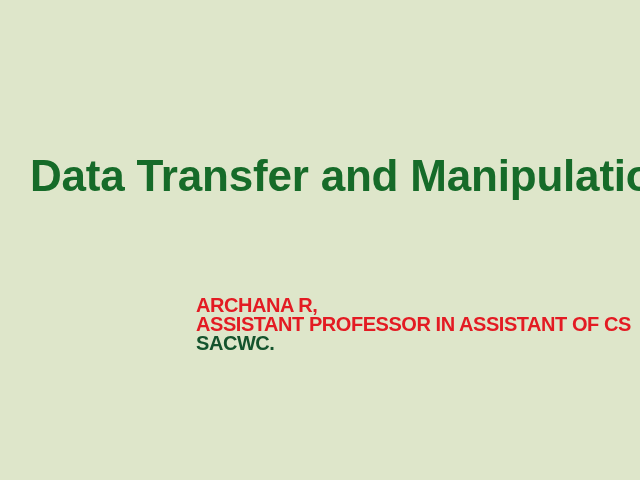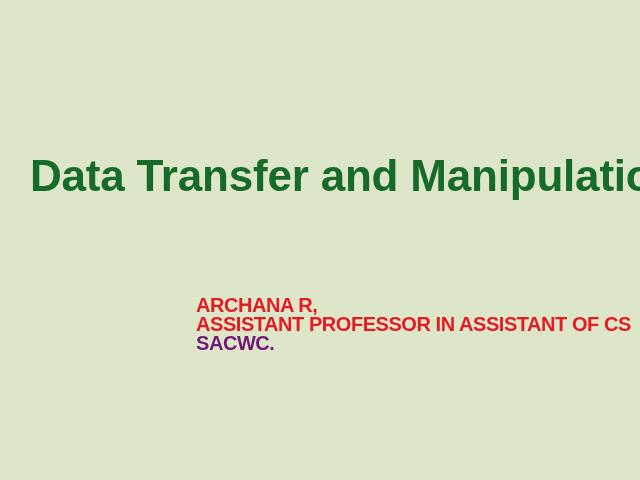--- a/index.html
+++ b/index.html
@@ -59,16 +59,16 @@
 </head>
 <body>
 
 <div id="slide" style="background: rgb(222, 230, 202);">
 
   <h1 id="slide-title" style="color: rgb(22, 107, 41);">Data Transfer and Manipulation</h1>
 
   <div id="subtitle-block">
     <span class="subtitle-line" style="color: rgb(227, 27, 35);">ARCHANA R,</span>
     <span class="subtitle-line" style="color: rgb(227, 27, 35);">ASSISTANT PROFESSOR IN  ASSISTANT OF CS</span>
-    <span class="subtitle-line" style="color: #701a75;">SACWC.</span>
+    <span class="subtitle-line" style="color: #14532d;">SACWC.</span>
   </div>
 
 </div>
 
 </body></html>

